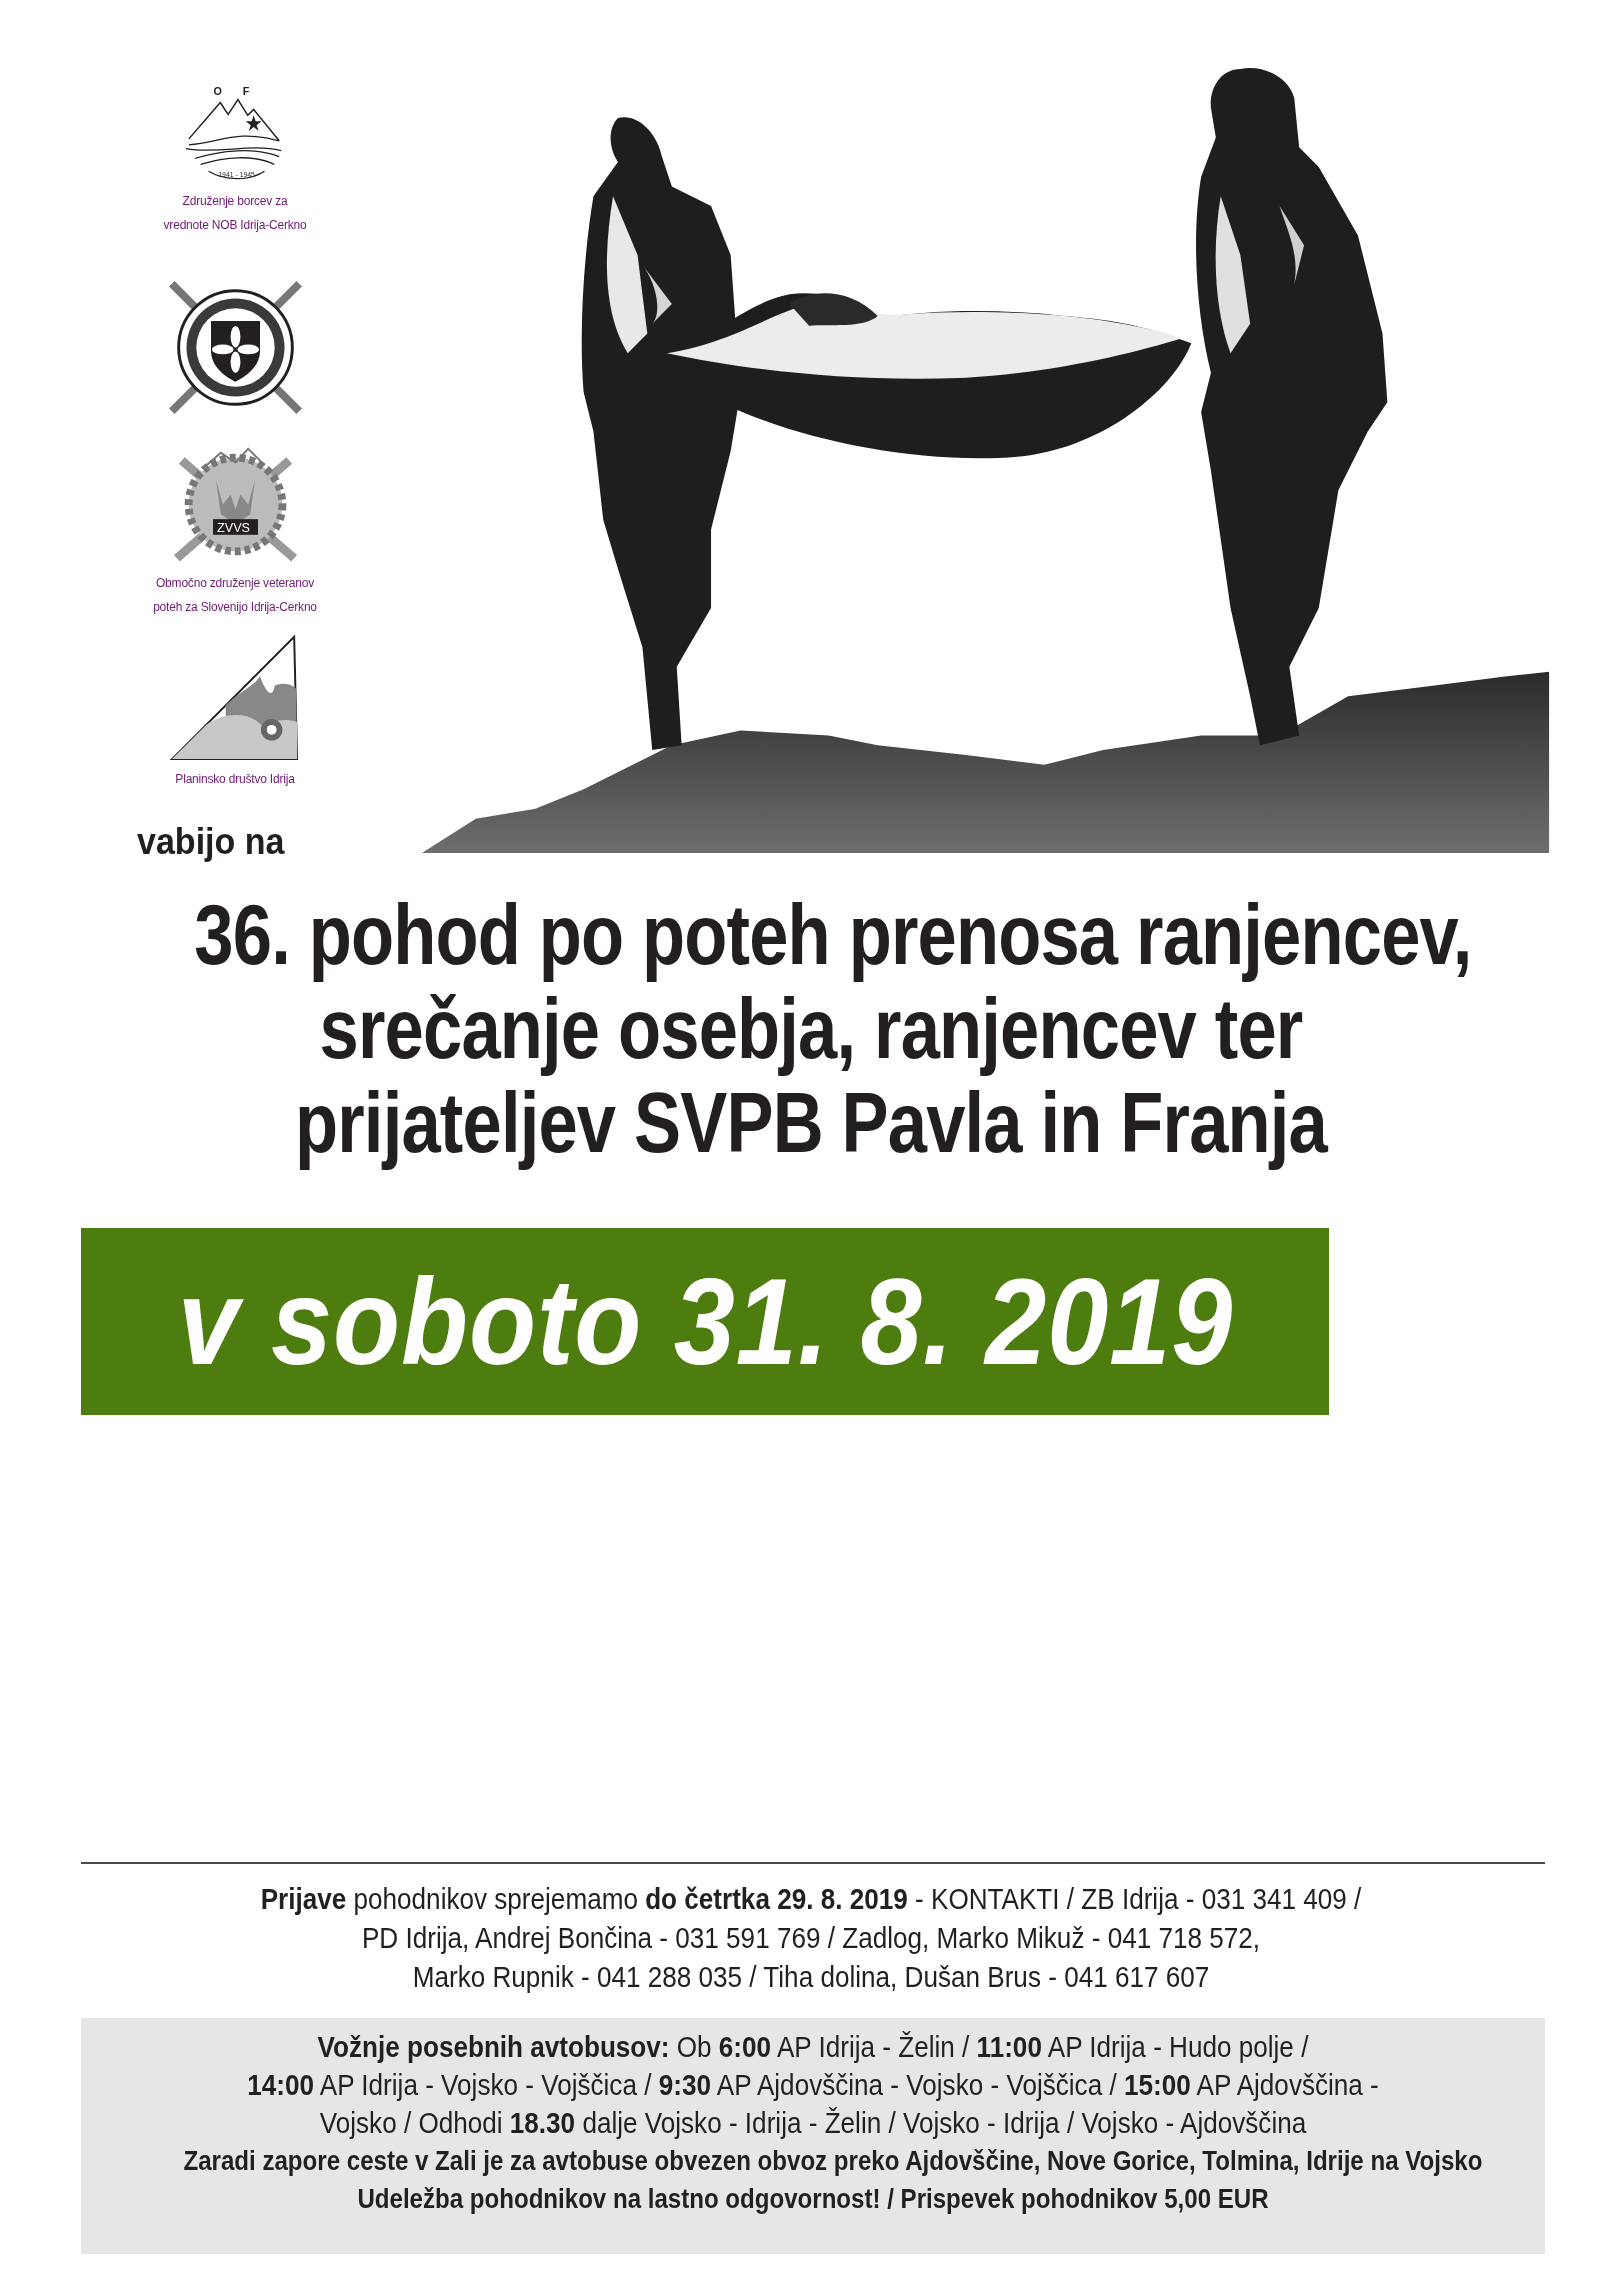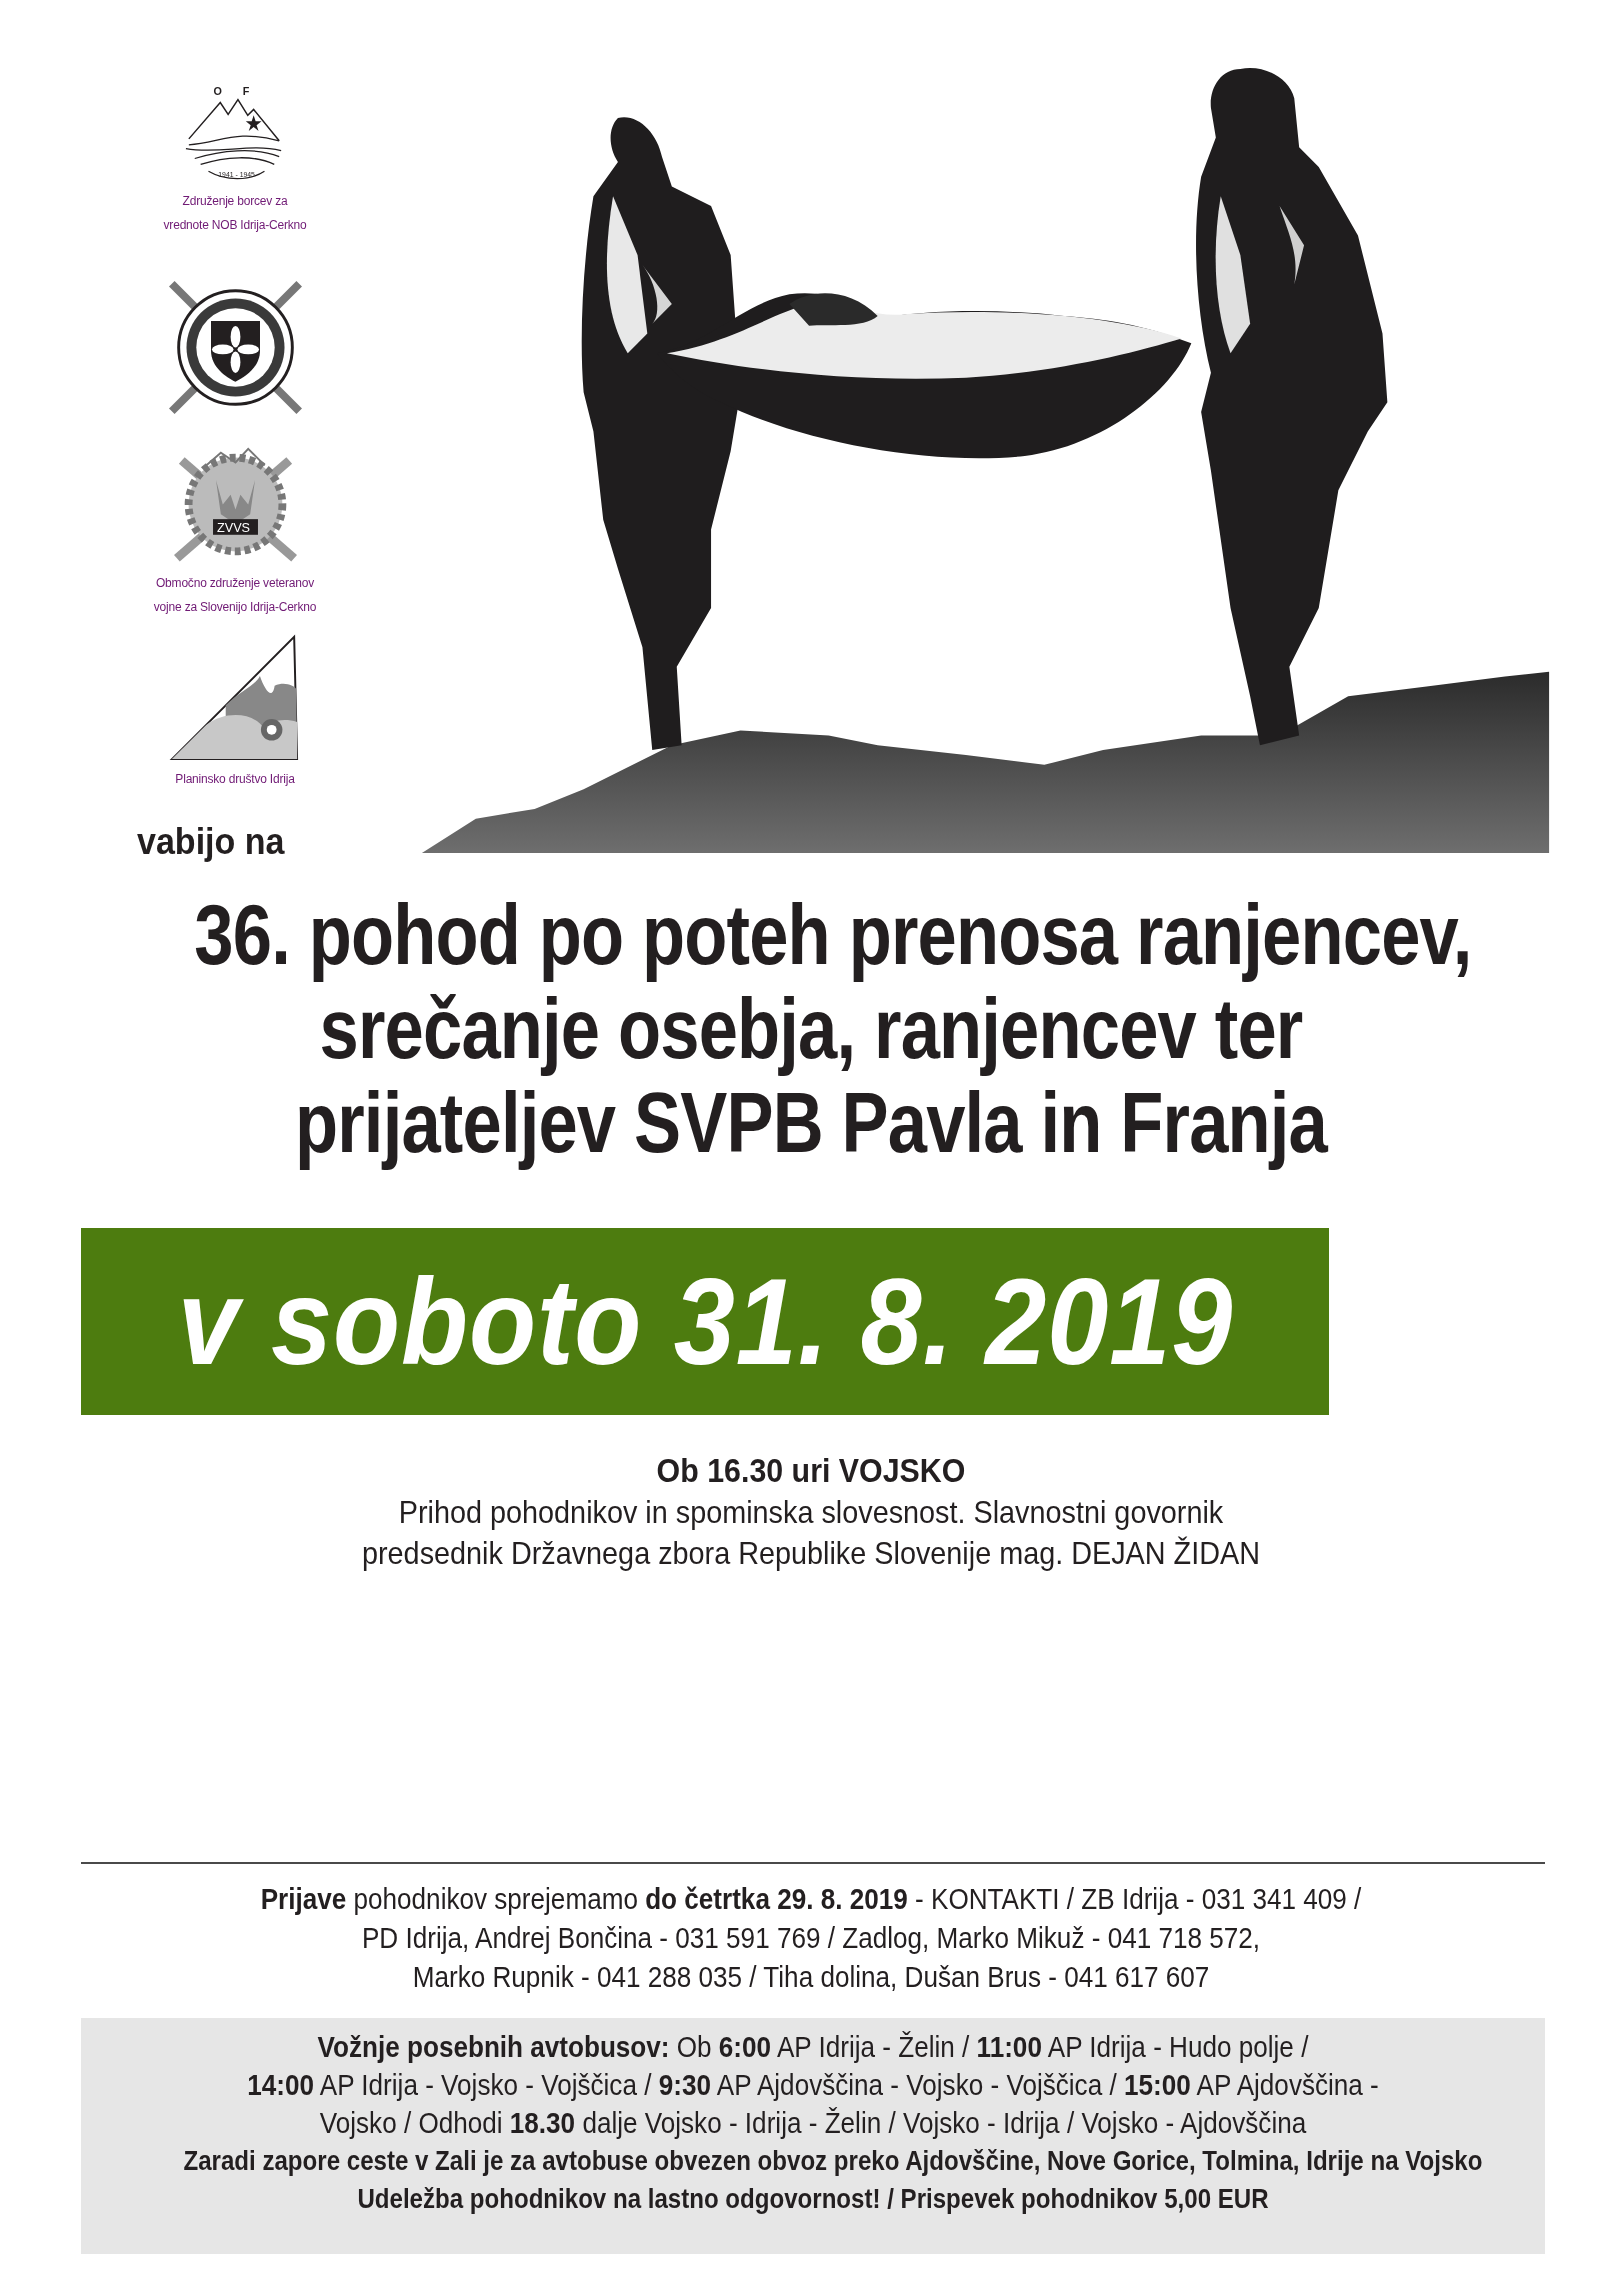--- a/index.html
+++ b/index.html
@@ -82,21 +82,21 @@
   <svg width="147" height="127" viewBox="0 0 150 130">
     <line x1="15" y1="120" x2="130" y2="20" stroke="#999" stroke-width="9"></line>
     <line x1="135" y1="120" x2="20" y2="20" stroke="#999" stroke-width="9"></line>
     <circle cx="75" cy="65" r="48" fill="#bbb" stroke="#777" stroke-width="8" stroke-dasharray="6 4"></circle>
     <polyline points="45,25 60,12 75,22 88,8 105,25" fill="none" stroke="#777" stroke-width="2"></polyline>
     <path d="M55,40 L60,75 L75,85 L90,75 L95,40 L88,65 L80,55 L75,70 L70,55 L62,65 Z" fill="#888"></path>
     <rect x="52" y="80" width="46" height="16" fill="#231f20"></rect>
     <text x="56" y="93" font-size="13" fill="#fff" font-family="Liberation Sans, sans-serif">ZVVS</text>
   </svg>
   <div class="logo-caption">Območno združenje veteranov</div>
-  <div class="logo-caption">vojne za Slovenijo Idrija-Cerkno</div>
+  <div class="logo-caption">poteh za Slovenijo Idrija-Cerkno</div>
 </div>
 
 <div class="logo-block" style="top:632px;">
   <svg width="137" height="132" viewBox="0 0 140 135">
     <polygon points="5,130 130,5 133,130" fill="#fff" stroke="#231f20" stroke-width="2"></polygon>
     <path d="M60,75 C75,60 90,55 95,45 C100,60 108,70 110,55 C120,50 130,55 132,58 L133,130 L60,130 Z" fill="#888"></path>
     <path d="M40,95 C60,80 90,82 100,100 C105,90 120,88 133,92 L133,130 L5,130 Z" fill="#c8c8c8"></path>
     <circle cx="107" cy="100" r="11" fill="#666"></circle>
     <circle cx="107" cy="100" r="5" fill="#fff"></circle>
   </svg>
@@ -132,25 +132,20 @@
   <div>36. pohod po poteh prenosa ranjencev,</div>
   <div>srečanje osebja, ranjencev ter</div>
   <div>prijateljev SVPB Pavla in Franja</div>
 </div>
 
 <div class="date-banner">
   <span>v soboto 31. 8. 2019</span>
 </div>
 
 <div class="program">
-  <div class="event">
-    <div class="event-head">Ob 16.30 uri VOJSKO</div>
-    <div class="event-line">Prihod pohodnikov in spominska slovesnost. Slavnostni govornik</div>
-    <div class="event-line">predsednik Državnega zbora Republike Slovenije mag. DEJAN ŽIDAN</div>
-  </div>
 </div>
 
 <div class="sep"></div>
 
 <div class="contacts">
   <div>
     <b>Prijave</b><span> pohodnikov sprejemamo </span><b>do četrtka 29. 8. 2019</b><span> - KONTAKTI / ZB Idrija - 031 341 409 /</span>
   </div>
   <div>PD Idrija, Andrej Bončina - 031 591 769 / Zadlog, Marko Mikuž - 041 718 572,</div>
   <div>Marko Rupnik - 041 288 035 / Tiha dolina, Dušan Brus - 041 617 607</div>

